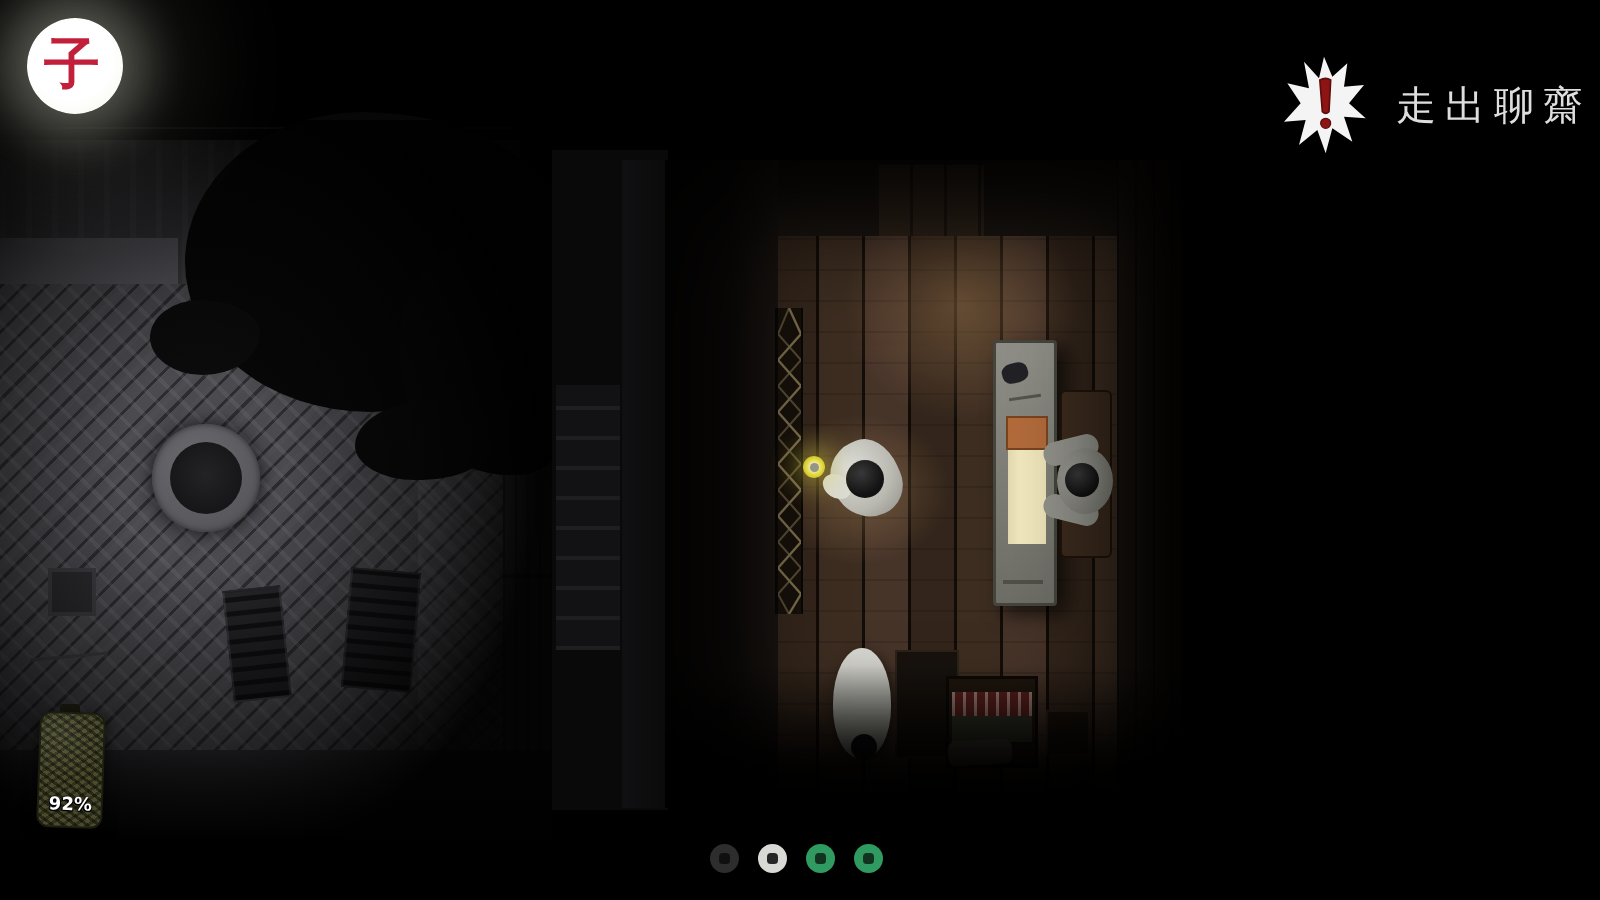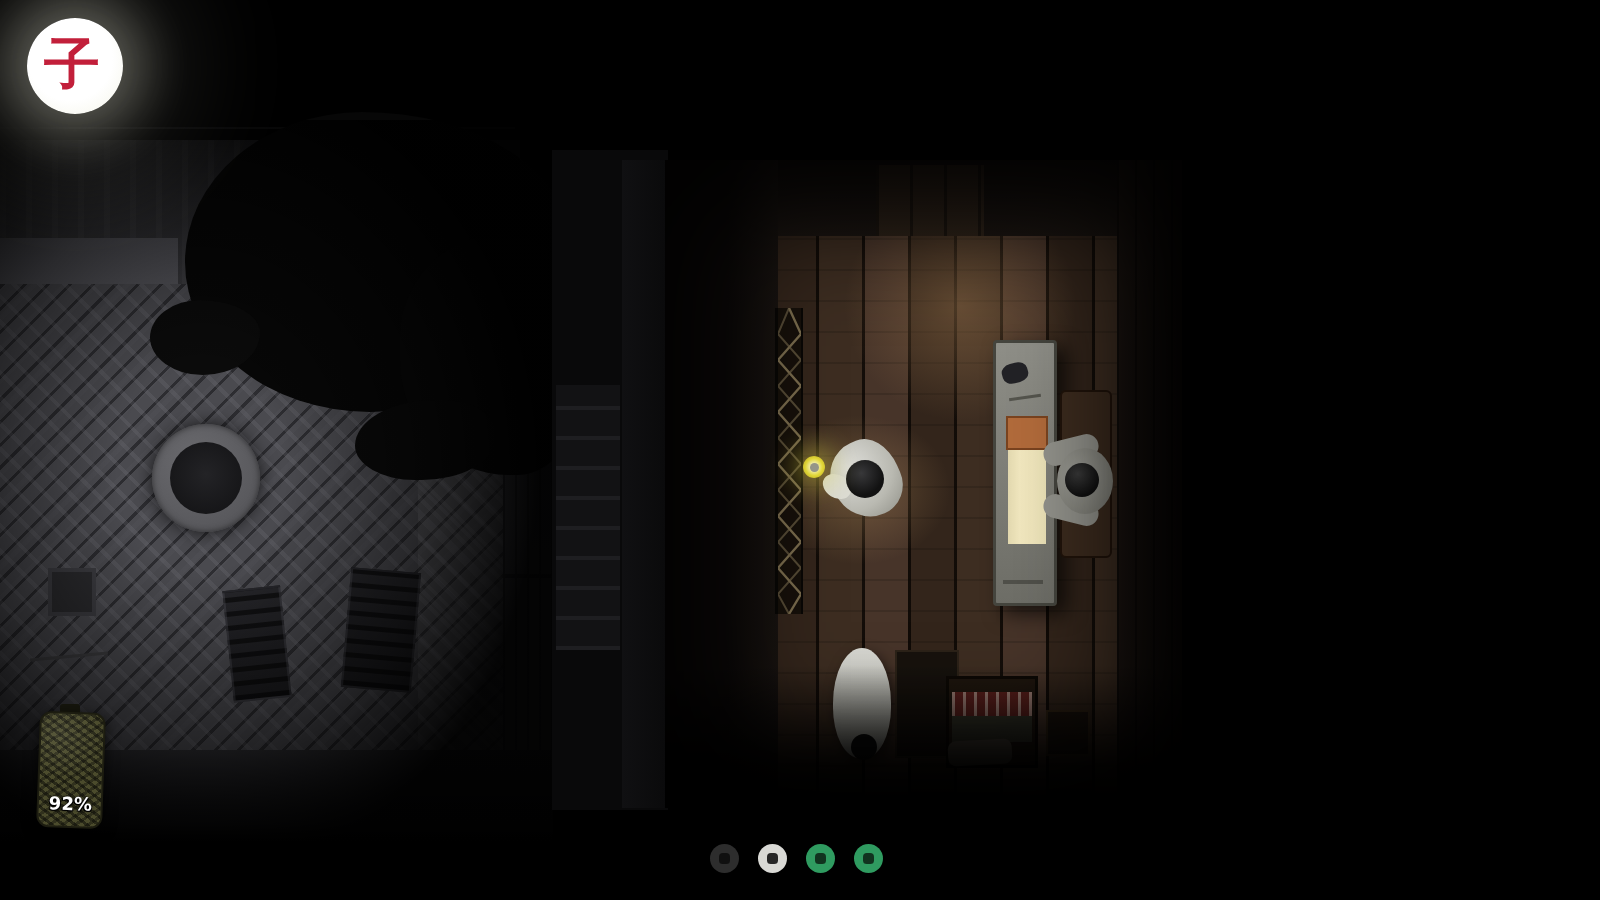--- a/index.html
+++ b/index.html
@@ -230,20 +230,28 @@
     <div class="abs stool"></div>
 
     <div class="abs room-bottom-fade"></div>
     <div class="abs room-vignette"></div>
   </div>
 
   <div class="abs moon">
     <span>子</span>
   </div>
 
+  <div class="abs title-block">
+    <svg class="star-icon" viewBox="0 0 100 120">
+      <polygon fill="#f4f4f4" points="50,2 60,26 78,10 74,38 98,36 80,58 100,76 74,74 84,104 60,88 52,118 42,90 20,108 28,78 2,80 22,58 6,34 32,40 26,8 44,28"></polygon>
+      <path d="M45,30 Q52,26 58,30 L56,68 Q52,72 48,68 Z" fill="#8e1414" stroke="#5c0d0d" stroke-width="2"></path>
+      <circle cx="52" cy="82" r="6" fill="#8e1414" stroke="#5c0d0d" stroke-width="1.5"></circle>
+    </svg>
+    <span class="game-title">走出聊齋</span>
+  </div>
 
   <div class="abs battery-nub"></div>
   <div class="abs battery">
     <span class="battery-label">92%</span>
   </div>
 
   <div class="abs dots">
       <span class="dot" style="background: rgb(45, 45, 45);">
         <span class="hole" style="background: rgb(16, 16, 16);"></span>
       </span>

